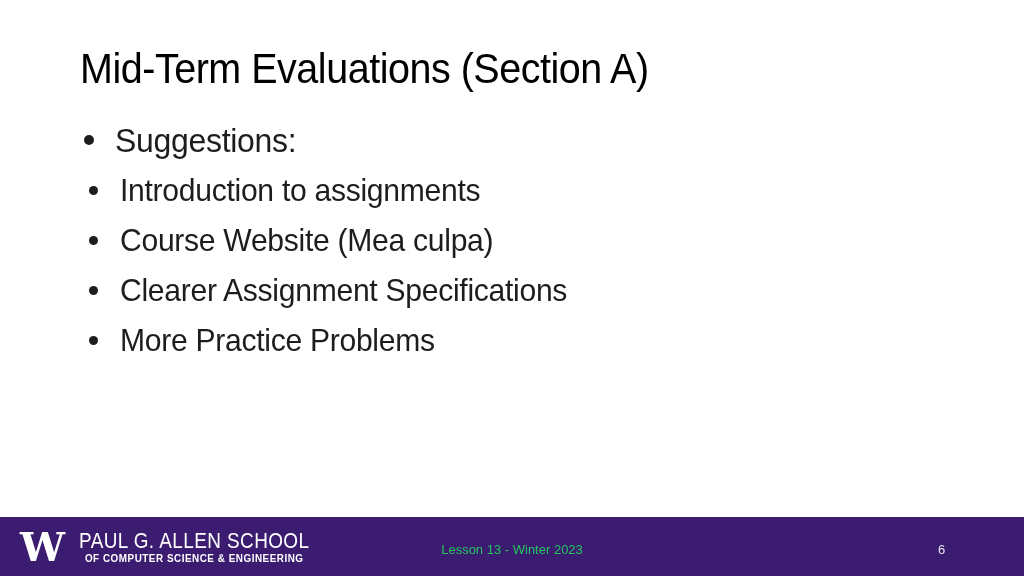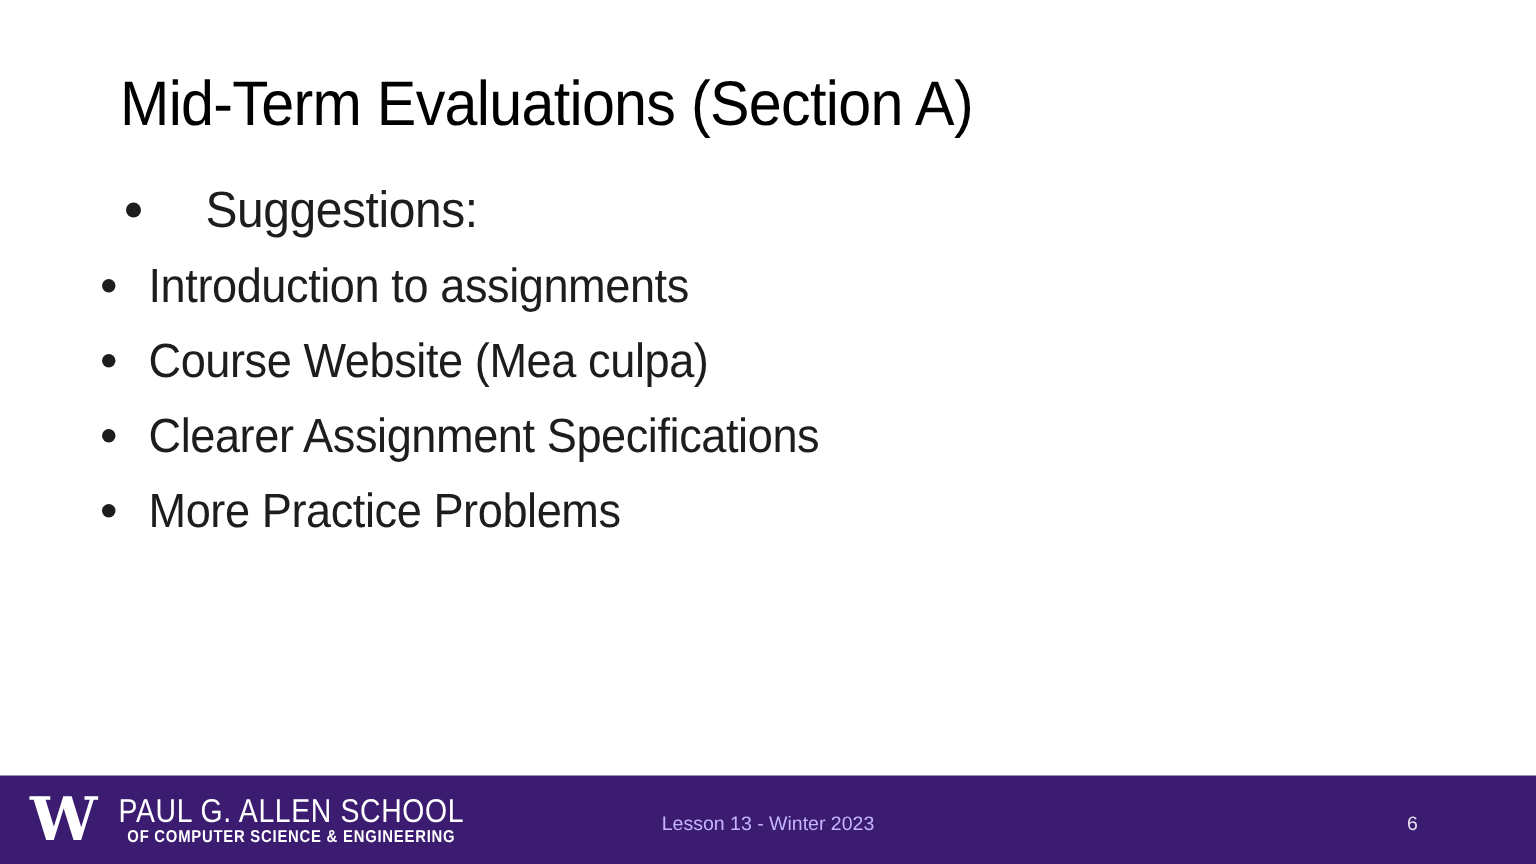--- a/index.html
+++ b/index.html
@@ -39,22 +39,22 @@
     position: absolute;
     top: 115px;
     left: 0;
     right: 0;
   }
   .bullet-row {
     height: 50px;
     display: flex;
     align-items: center;
   }
-  .bullet-row.level1 { padding-left: 84px; gap: 22px; }
-  .bullet-row.level2 { padding-left: 68px; }
+  .bullet-row.level1 { padding-left: 84px; }
+  .bullet-row.level2 { padding-left: 89px; }
   .dot {
     flex: 0 0 auto;
     border-radius: 50%;
     background: #1d1d1d;
   }
   .level1 .dot { width: 10px; height: 10px; margin-right: 21px; }
   .level2 .dot { width: 9px;  height: 9px;  margin-right: 22px; }
   .bullet-text {
     color: #1d1d1d;
     letter-spacing: -0.3px;
@@ -107,21 +107,21 @@
     transform-origin: 0 50%;
     white-space: nowrap;
   }
   .lesson-info {
     position: absolute;
     left: 50%;
     top: 50%;
     transform: translate(-50%, -50%);
     margin-top: 2px;
     font-size: 13px;
-    color: #c4b5fd;
+    color: #22c55e;
     white-space: nowrap;
   }
   .page-number {
     position: absolute;
     left: 938px;
     top: 50%;
     transform: translateY(-50%);
     margin-top: 2px;
     font-size: 13px;
     color: #e6e0f0;

